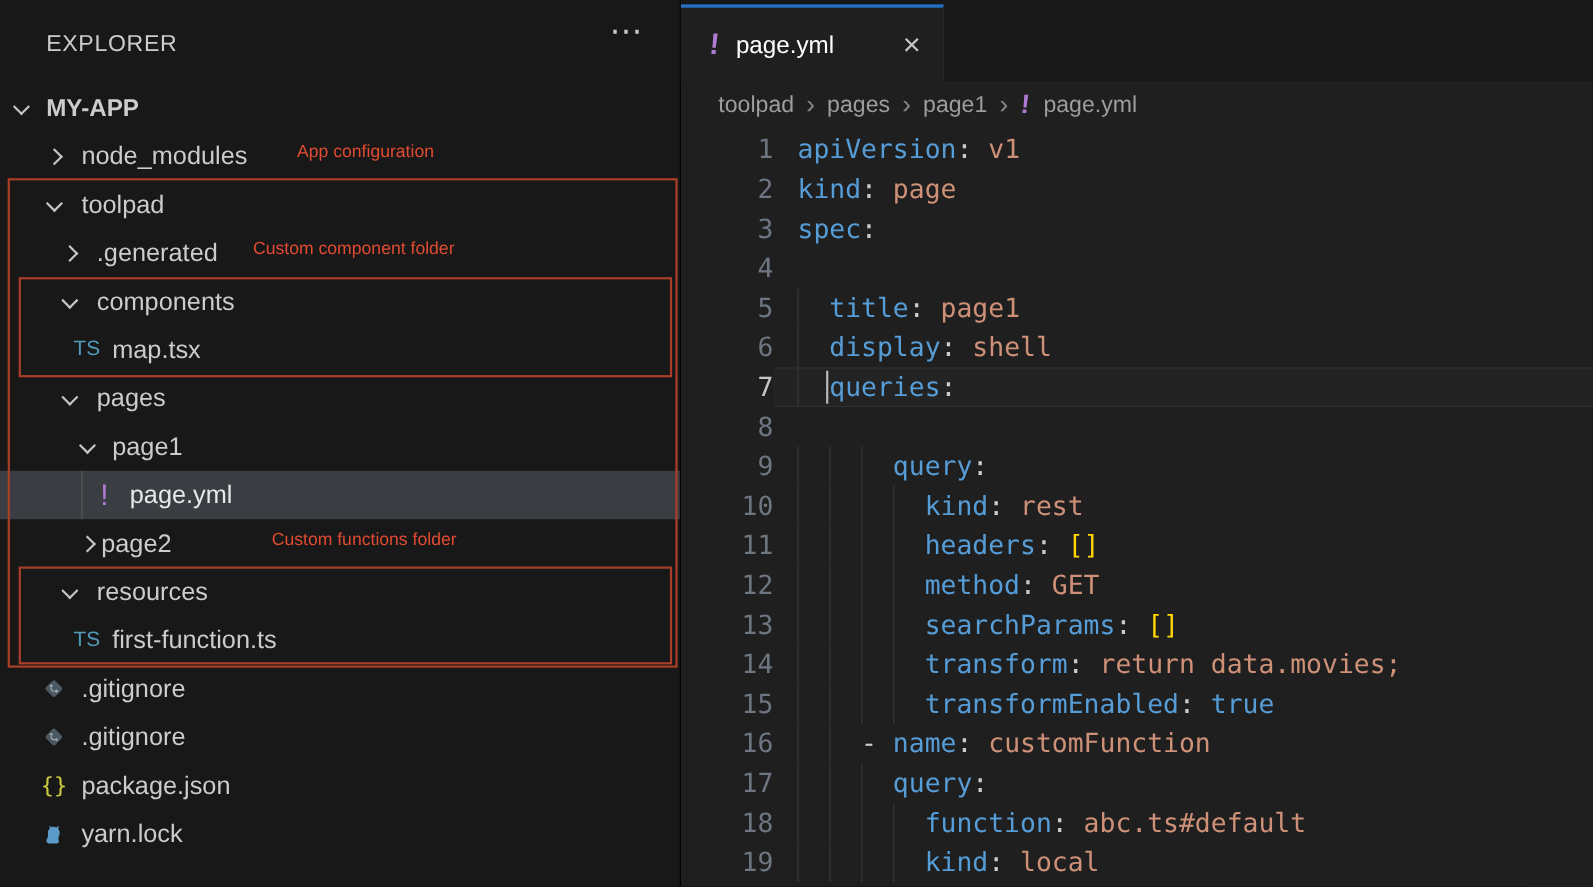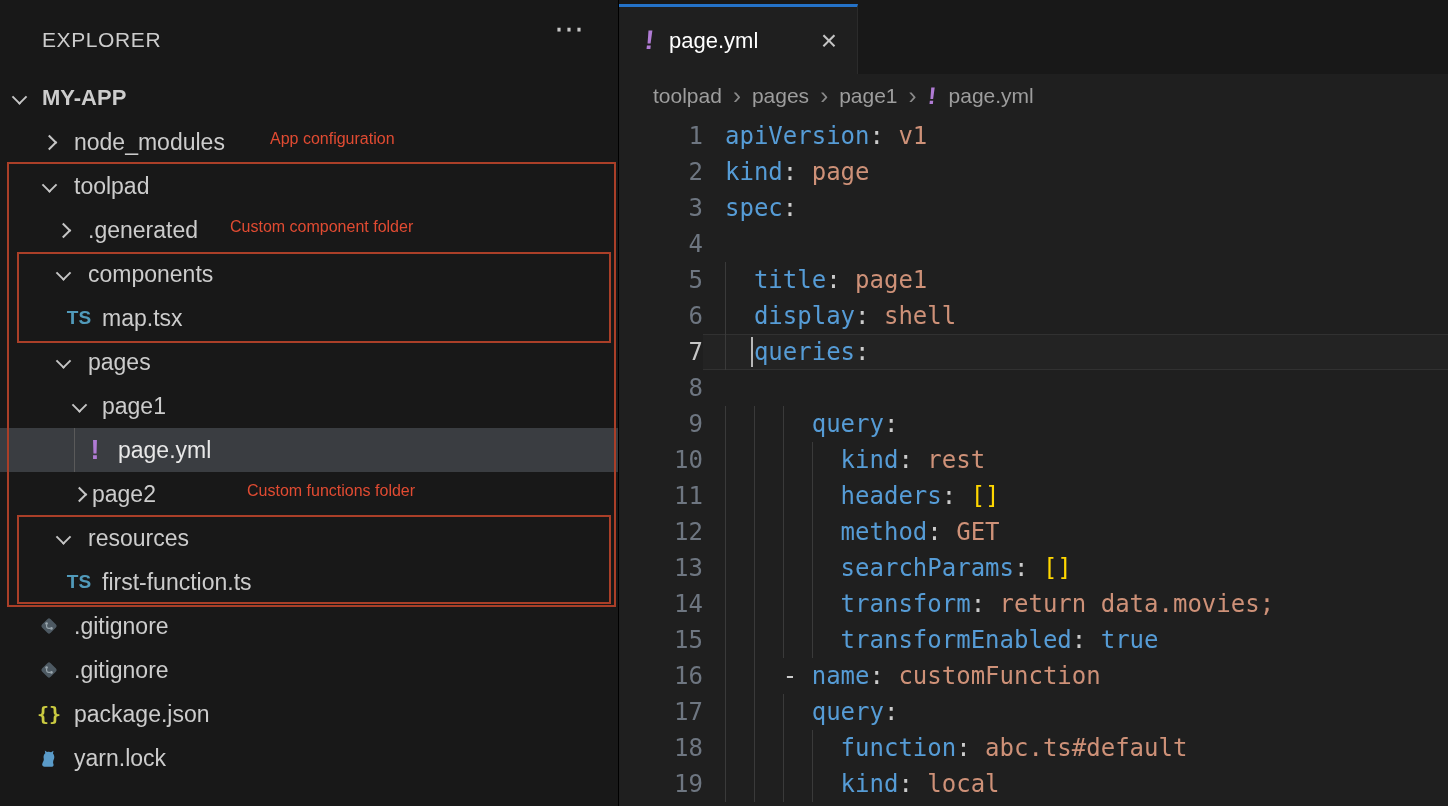--- a/index.html
+++ b/index.html
@@ -13,21 +13,21 @@
   #tree{position:absolute;left:0;top:76px;right:0;}
   .trow{position:relative;height:44px;font-size:23px;color:#cccccc;}
   .trow.sel{background:#3a3d41;color:#e8e8e8;}
   .trow.sel::before{content:"";position:absolute;left:74px;top:0;bottom:0;width:1px;background:#5a5a5a;}
   .trow .glyph{position:absolute;top:50%;transform:translateY(-50%);display:flex;align-items:center;justify-content:center;width:24px;height:28px;}
   .trow .lbl{position:absolute;top:50%;transform:translateY(-50%);white-space:nowrap;}
   .trow.root .lbl{font-weight:700;font-size:22px;}
   .chev{display:inline-block;width:9px;height:9px;border-right:2px solid #c5c5c5;border-bottom:2px solid #c5c5c5;}
   .chev.down{transform:rotate(45deg) translate(-1px,-1px);}
   .chev.right{transform:rotate(-45deg);}
-  .fi{font-weight:700;}
+  .fi{font-weight:400;}
   .fi-ts{color:var(--ts,#519aba);font-size:19px;}
   .fi-yml{color:var(--purple,#b07bd4);font-size:27px;transform:skewX(-6deg);}
   .fi-json{color:var(--json,#cbcb41);font-size:20px;font-family:"DejaVu Sans Mono",monospace;}
   
   .redbox{position:absolute;border:2px solid var(--red-border,#aa3f28);pointer-events:none;}
   #box-outer{left:7px;top:162px;width:605px;height:441px;}
   #box-components{left:17px;top:252px;width:590px;height:87px;}
   #box-resources{left:17px;top:515px;width:590px;height:85px;}
   .ann{position:absolute;font-size:16px;color:var(--red,#e14b32);white-space:nowrap;}
   #ann-0{left:270px;top:130px;}

